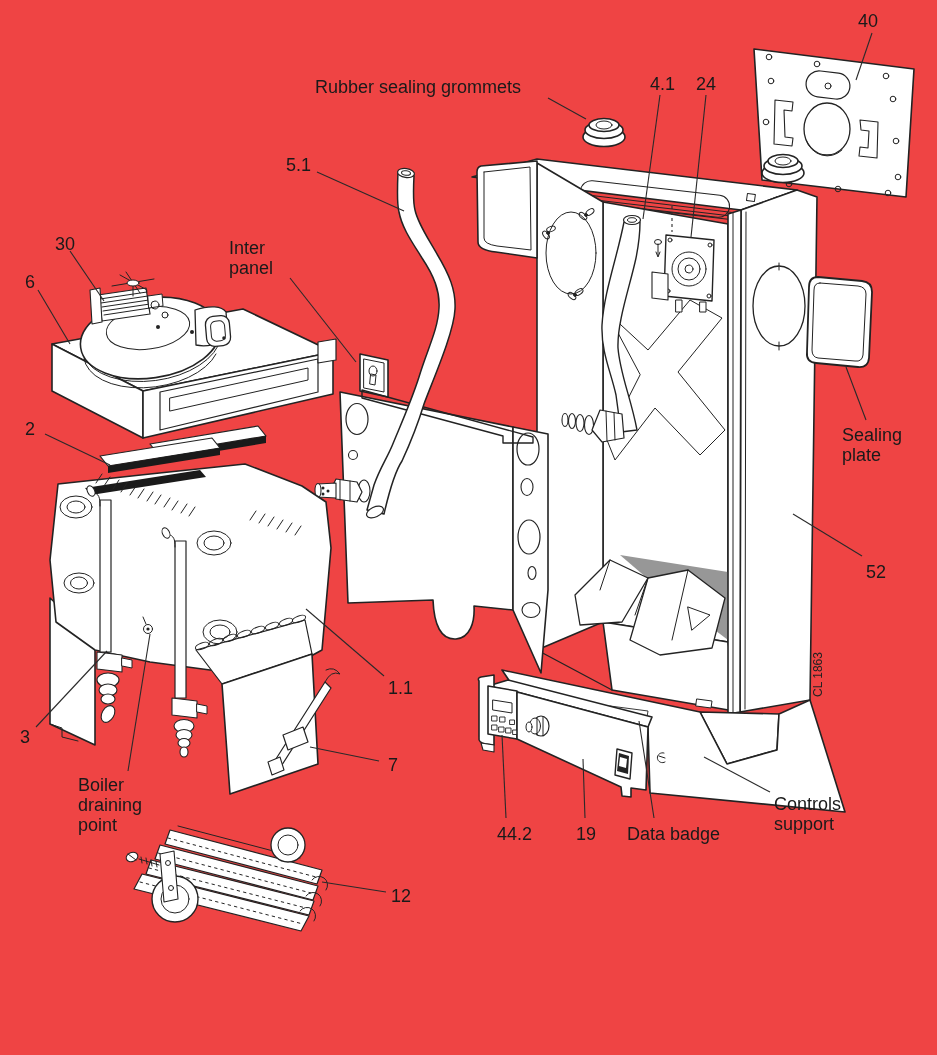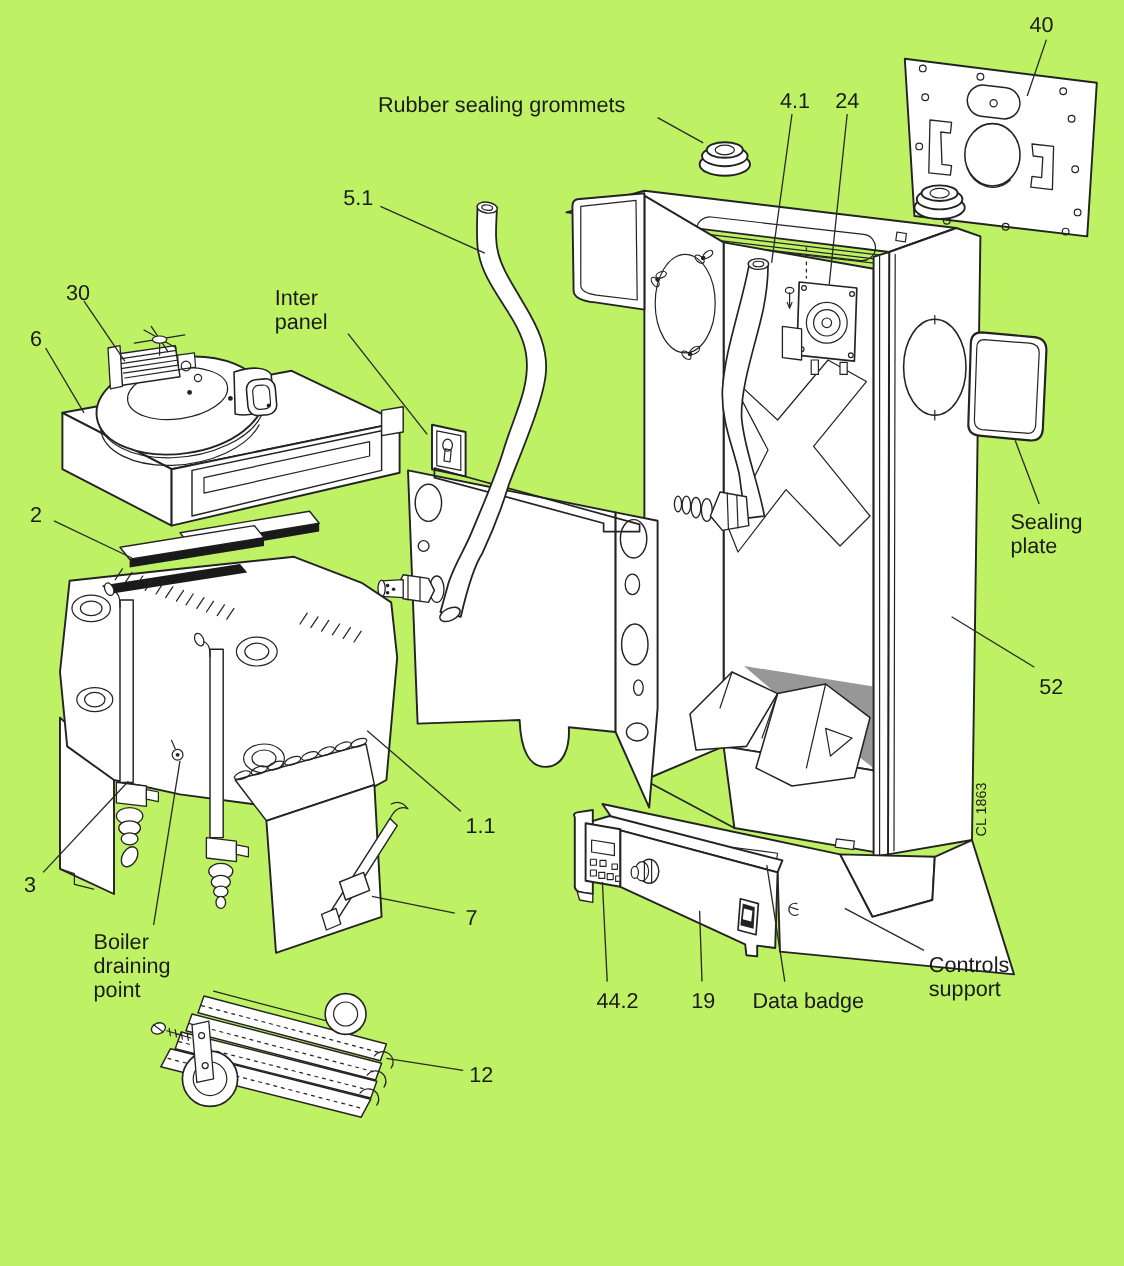--- a/index.html
+++ b/index.html
@@ -1,16 +1,16 @@
 <!DOCTYPE html>
 <html><head>
 <meta charset="utf-8">
 <style>
   html,body{margin:0;padding:0;background:#ffffff;}
-  .stage{width:937px;height:1055px;position:relative;background:#bef264;overflow:hidden;}
+  .stage{width:937px;height:1055px;position:relative;background:#ef4444;overflow:hidden;}
   svg{display:block;}
   text{font-family:"Liberation Sans","DejaVu Sans",sans-serif;fill:#1a1a1a;}
   .lbl{font-size:18px;}
   .code{font-size:12px;fill:#222;}
   .ln{stroke:#2a2a2a;stroke-width:1.1;fill:none;}
   .part{stroke:#232323;stroke-width:1.6;stroke-linejoin:round;stroke-linecap:round;fill:#ffffff;}
   .thin{stroke:#232323;stroke-width:1;stroke-linejoin:round;stroke-linecap:round;fill:none;}
 </style>
 </head>
 <body>

